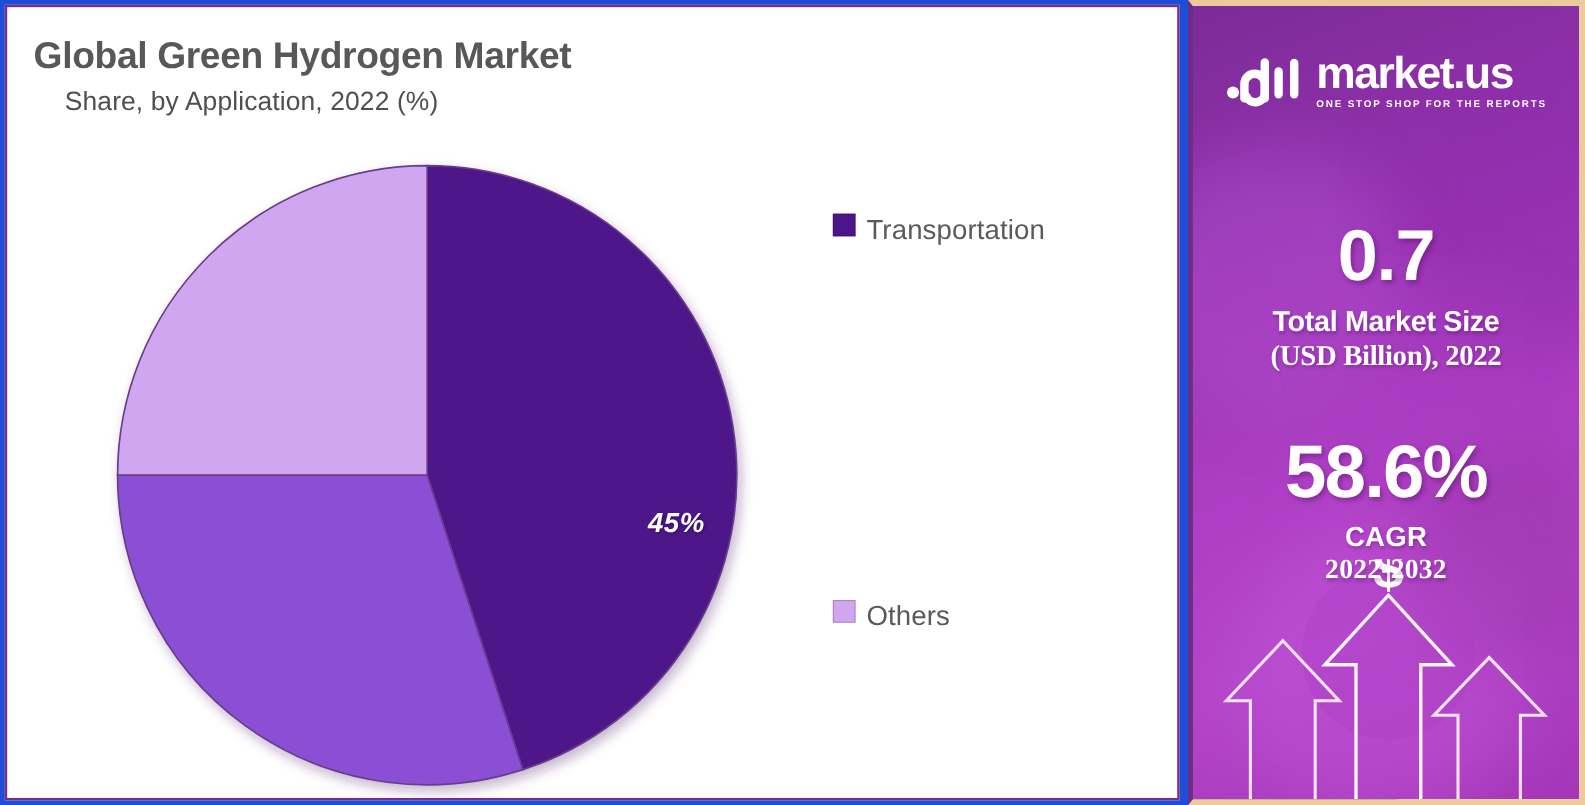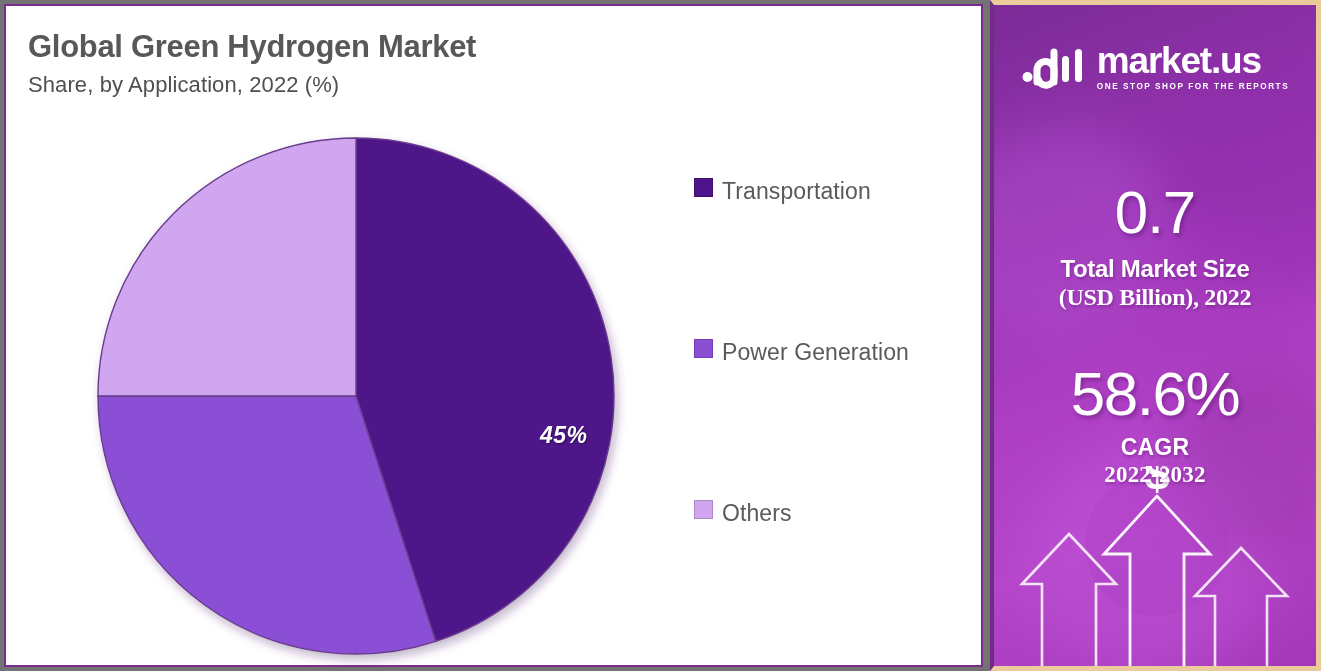--- a/index.html
+++ b/index.html
@@ -8,42 +8,42 @@
   body {
     width:1321px; height:671px;
     font-family:"Liberation Sans", sans-serif;
     position:relative; overflow:hidden;
   }
 
   
   #infographic {
     position:absolute; inset:0;
     width:1164px; height:671px;
-    background:#737373;
+    background:#1d4ed8;
     display:flex;
   }
 
   
   .chart-panel {
     position:absolute; left:4px; top:4px;
     width:979px; height:663px;
     background:#ffffff;
     border:2px solid #7B2D8E;
     overflow:hidden;
   }
 
   .title-block { position:absolute; left:22px; top:24px; }
   .chart-title {
     font-size:31px; font-weight:bold; color:#58585A;
     letter-spacing:-0.3px; line-height:1.12;
     white-space:nowrap;
   }
   .chart-subtitle {
     font-size:22px; color:#4F4F52; font-weight:400;
-    margin-top:7px; 
+    margin-top:7px; margin-left:26px;
     letter-spacing:0.1px; white-space:nowrap;
   }
 
   
   .pie-wrap {
     position:absolute; left:60px; top:100px;
     width:580px; height:580px;
   }
   .pie-svg { display:block; overflow:visible; }
 
@@ -107,21 +107,21 @@
     font-size:8.2px; font-weight:bold; color:#ffffff;
     letter-spacing:1.55px; margin-top:4px; white-space:nowrap;
   }
 
   
   .stat-block { position:absolute; left:0; right:0; text-align:center; }
   .stat-block.size  { top:178px; }
   .stat-block.cagr  { top:358px; }
 
   .stat-value {
-    color:#ffffff; font-weight:normal; line-height:1;
+    color:#ffffff; font-weight:bold; line-height:1;
     text-shadow:2px 3px 4px rgba(70,10,90,.40);
   }
   .stat-block.size .stat-value { font-size:60px; letter-spacing:-1px; }
   .stat-block.cagr .stat-value { font-size:62px; letter-spacing:-1.5px; }
 
   .stat-caption {
     color:#ffffff; font-weight:bold; line-height:1.18;
     text-shadow:1px 2px 3px rgba(70,10,90,.35);
   }
   .stat-block.size .stat-caption { font-size:24px; margin-top:12px; letter-spacing:-0.3px; }
@@ -162,24 +162,20 @@
       <div class="pie-label">45%</div>
     </div>
 
     <div class="legend">
 
       <div class="legend-item i0">
         <span class="legend-swatch" id="sw0" style="background: rgb(78, 20, 137);"></span>
         <span class="legend-label">Transportation</span>
       </div>
 
-      <div class="legend-item i1">
-        <span class="legend-swatch" id="sw1" style="background: rgb(139, 79, 214);"></span>
-        <span class="legend-label">Power Generation</span>
-      </div>
 
       <div class="legend-item i2">
         <span class="legend-swatch" id="sw2" style="background: rgb(208, 166, 240);"></span>
         <span class="legend-label">Others</span>
       </div>
 
     </div>
   </div>
 
   <div class="stats-panel">

